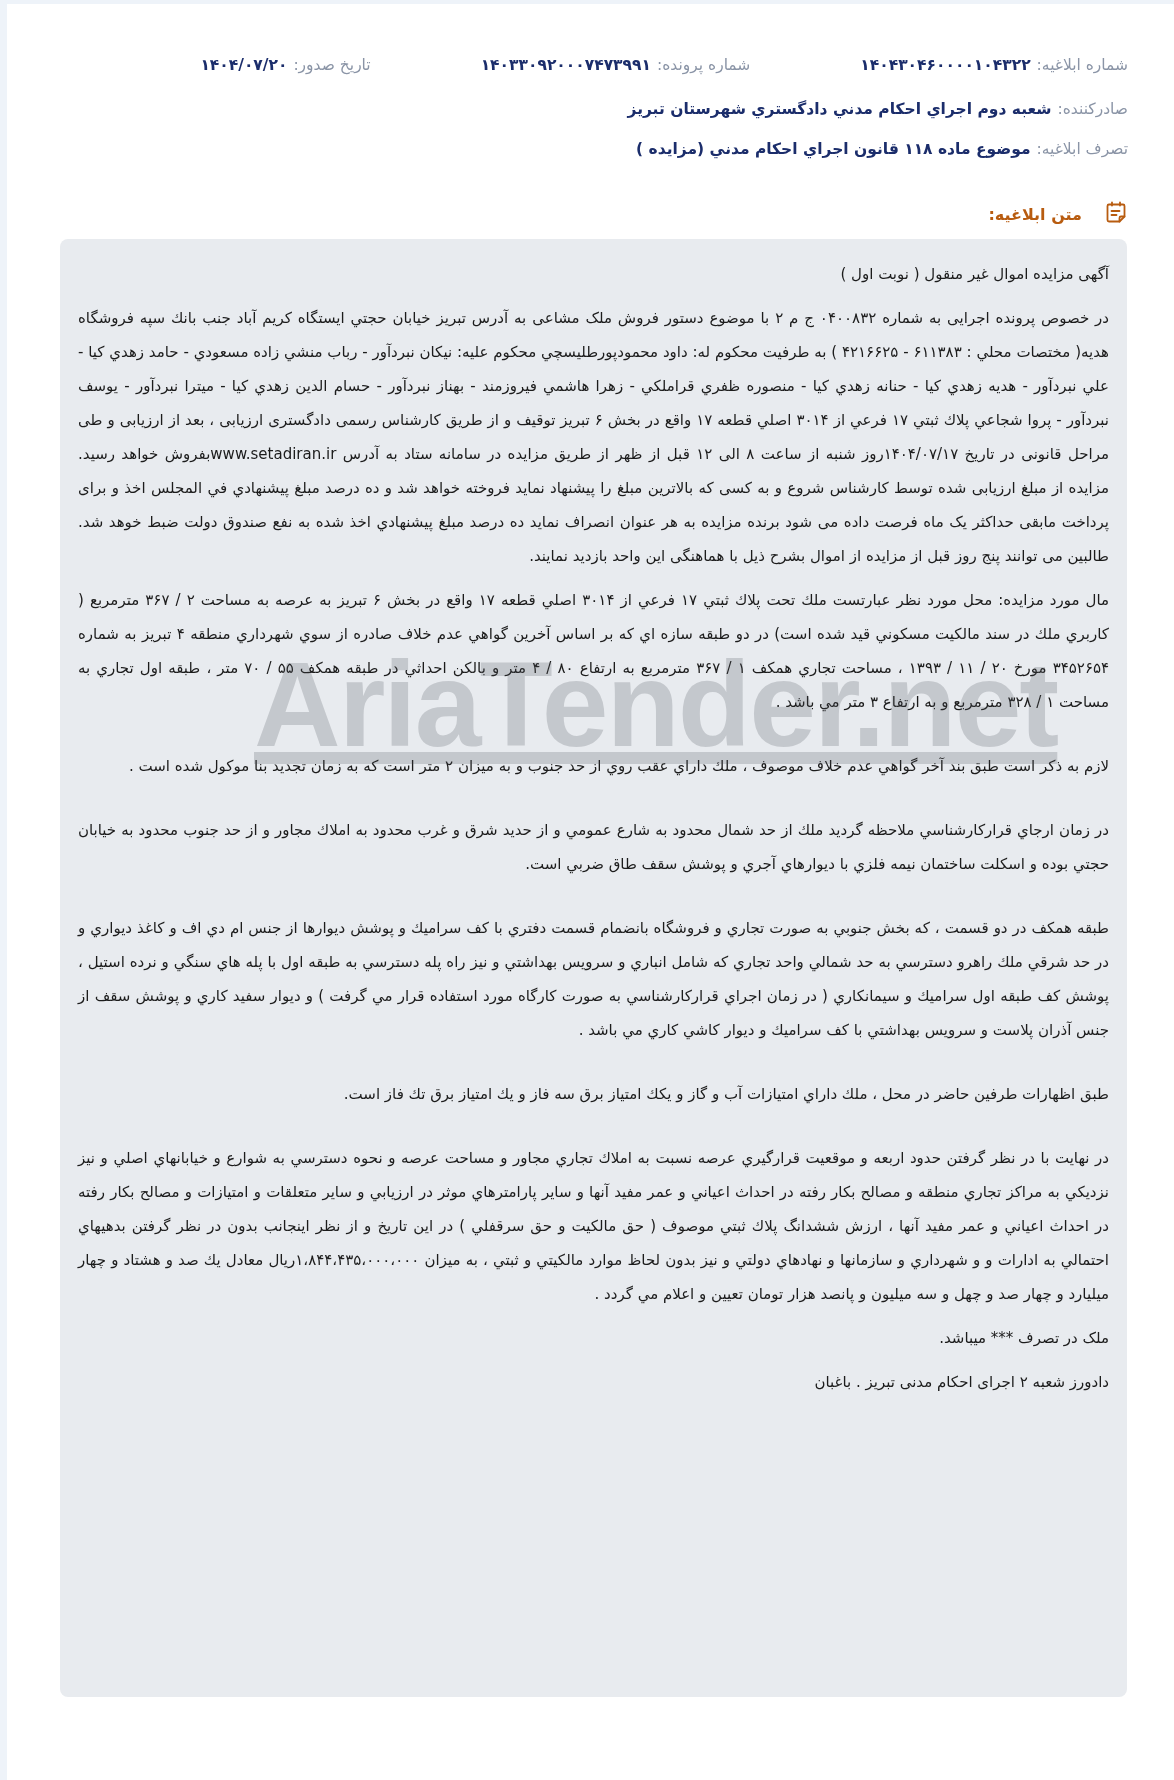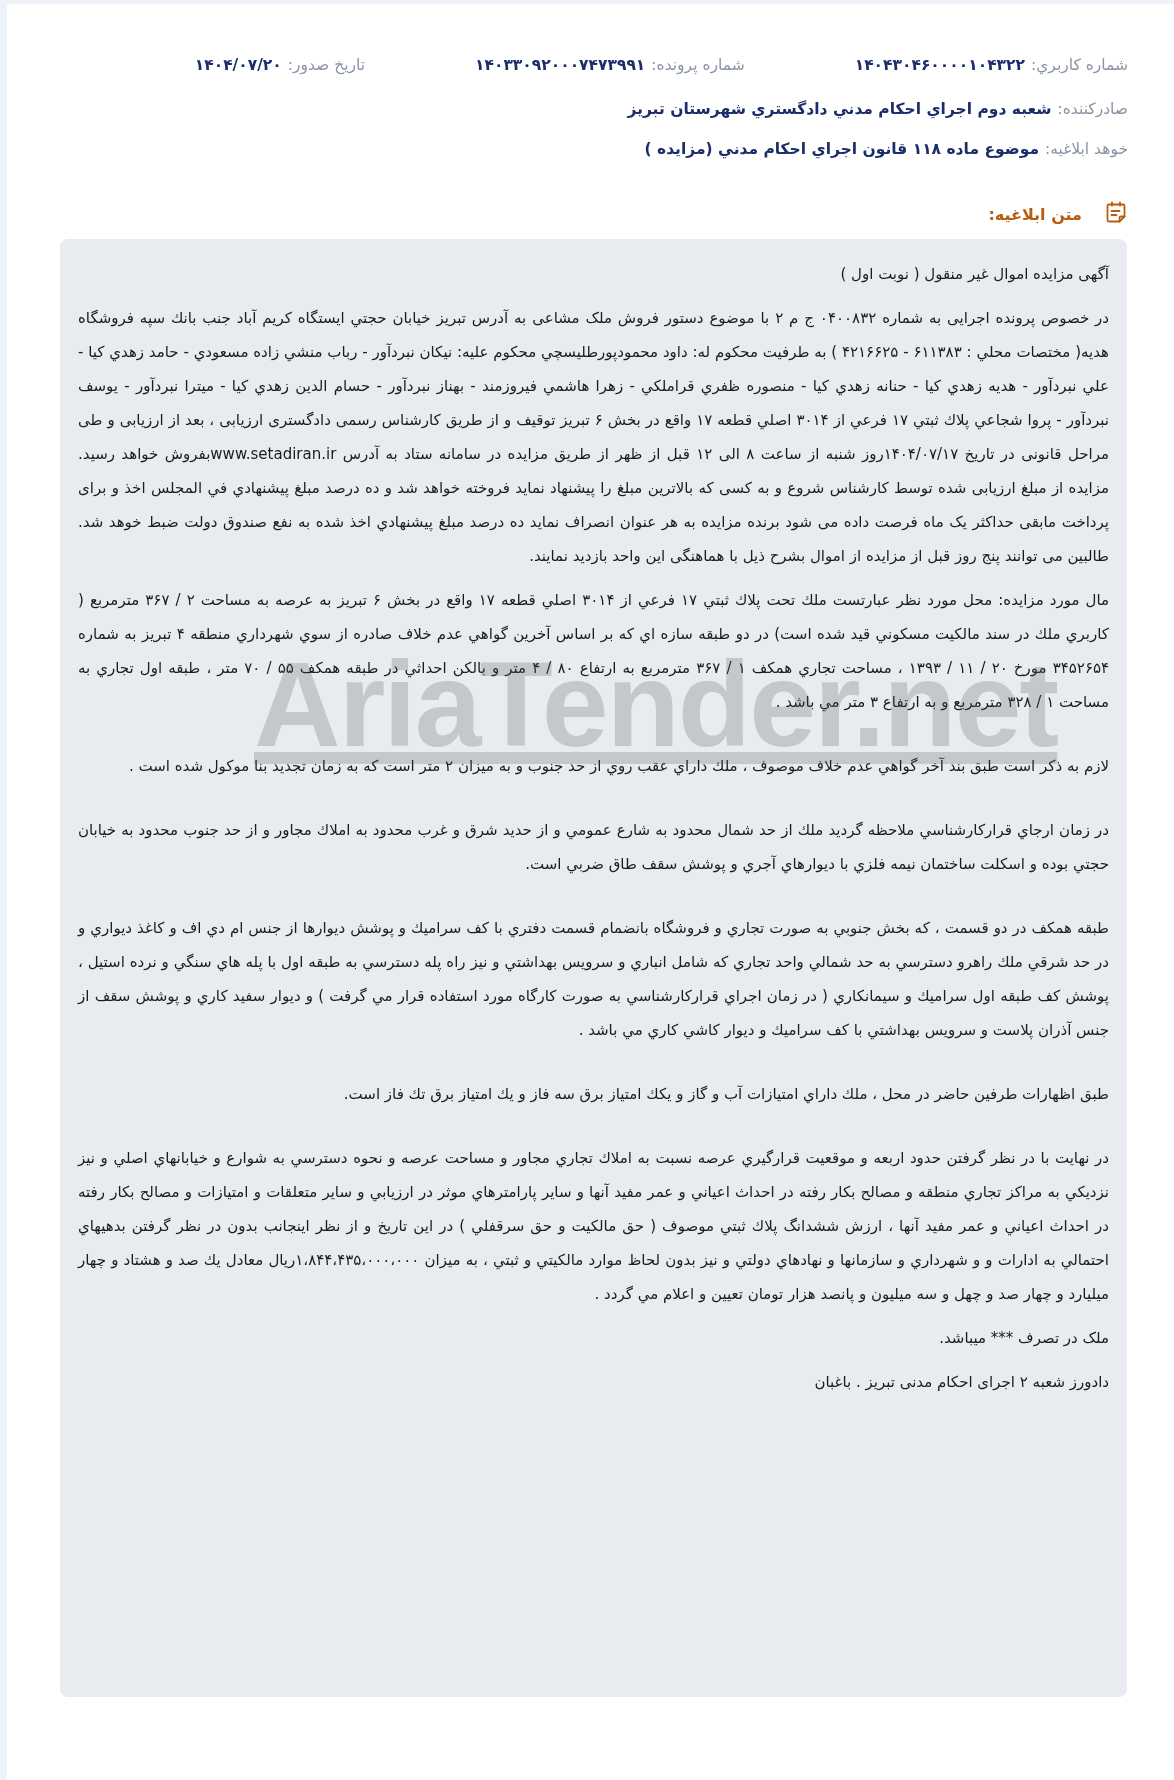--- a/index.html
+++ b/index.html
@@ -112,21 +112,21 @@
     }
   </style>
 </head>
 <body>
 
 <div class="edge-top"></div>
 <div class="edge-left"></div>
 
 <div class="meta-row first">
   <div class="meta-item num">
-    <span class="label">شماره كاربري:</span>
+    <span class="label">شماره ابلاغیه:</span>
     <span class="value">۱۴۰۴۳۰۴۶۰۰۰۰۱۰۴۳۲۲</span>
   </div>
   <div class="meta-item num">
     <span class="label">شماره پرونده:</span>
     <span class="value">۱۴۰۳۳۰۹۲۰۰۰۷۴۷۳۹۹۱</span>
   </div>
   <div class="meta-item">
     <span class="label">تاریخ صدور:</span>
     <span class="value">۱۴۰۴/۰۷/۲۰</span>
   </div>
@@ -134,21 +134,21 @@
 
 <div class="meta-row second">
   <div class="meta-item">
     <span class="label">صادرکننده:</span>
     <span class="value">شعبه دوم اجراي احكام مدني دادگستري شهرستان تبريز</span>
   </div>
 </div>
 
 <div class="meta-row third">
   <div class="meta-item">
-    <span class="label">خوهد ابلاغیه:</span>
+    <span class="label">تصرف ابلاغیه:</span>
     <span class="value">موضوع ماده ۱۱۸ قانون اجراي احكام مدني (مزايده )</span>
   </div>
 </div>
 
 <div class="section-head">
   <span>
     <svg viewBox="0 0 24 24" fill="none" stroke="#b85c10" stroke-width="1.8" stroke-linecap="round" stroke-linejoin="round">
       <path d="M8 2.5v3M16 2.5v3"></path>
       <path d="M5 4.5h14a1.5 1.5 0 0 1 1.5 1.5v10.5l-5 5H5A1.5 1.5 0 0 1 3.5 20V6A1.5 1.5 0 0 1 5 4.5z"></path>
       <path d="M15.5 21.5v-3.5a1.5 1.5 0 0 1 1.5-1.5h3.5"></path>

